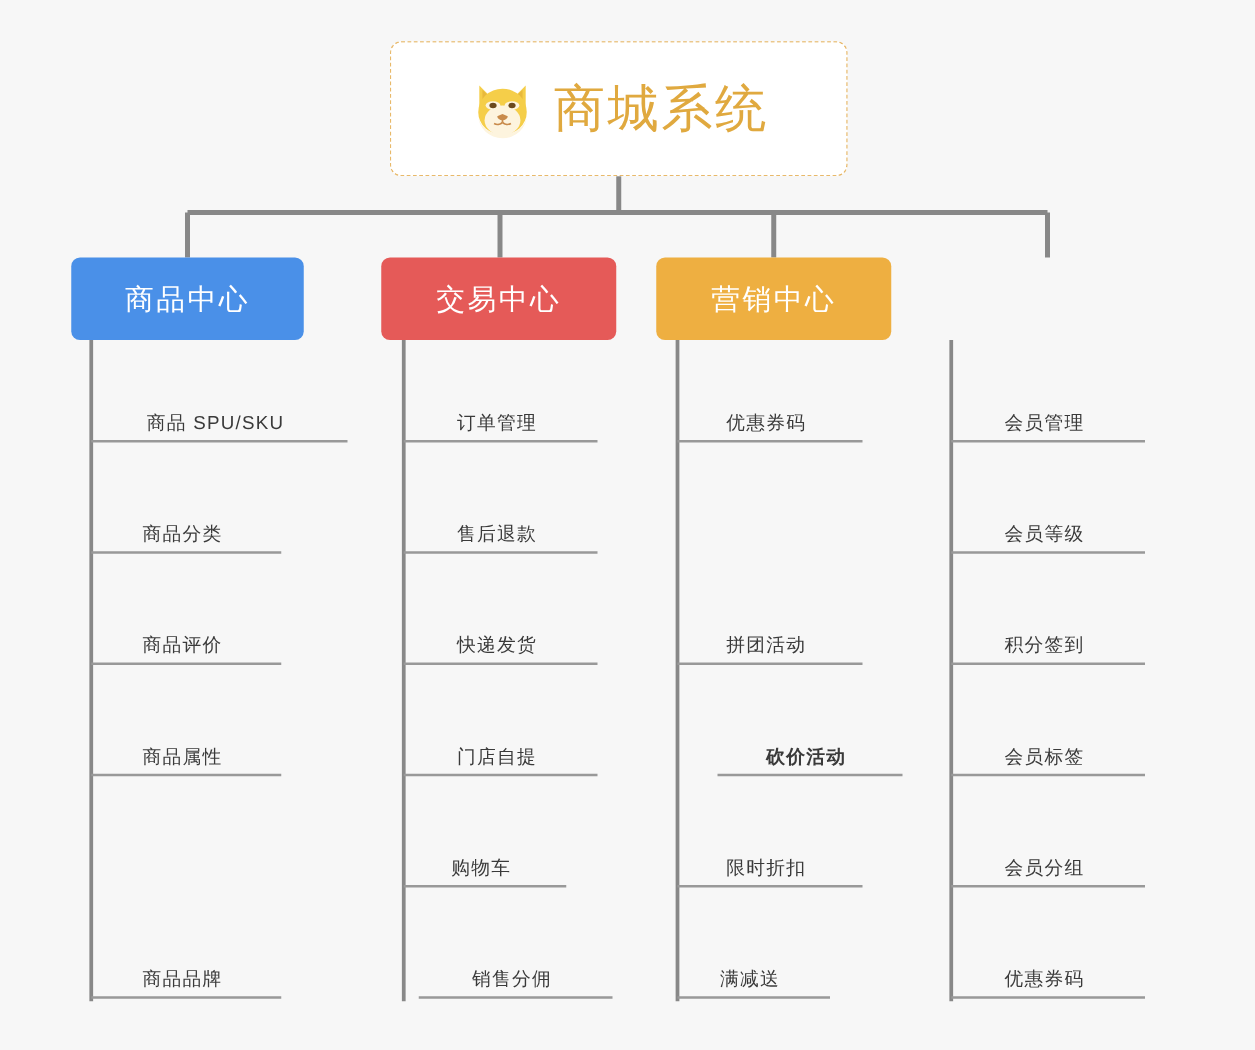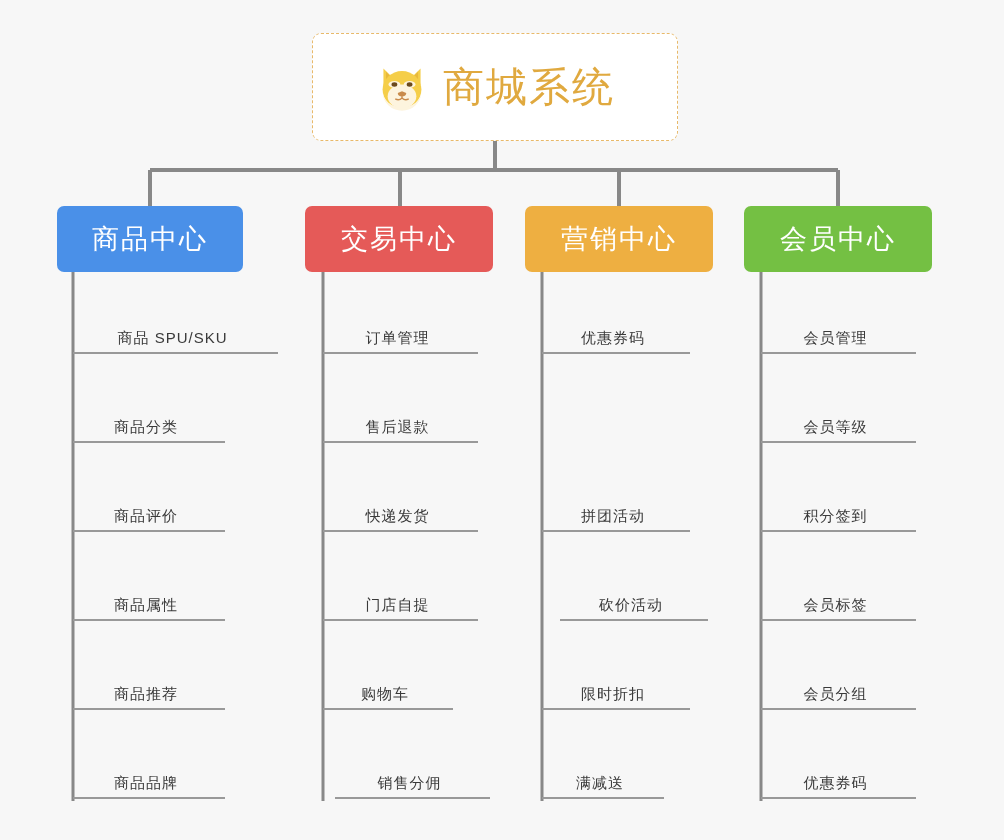--- a/index.html
+++ b/index.html
@@ -65,21 +65,21 @@
   
   .cat-box {
     position: absolute;
     box-sizing: border-box;
     height: 66px;
     border-radius: 7px;
     display: flex;
     align-items: center;
     justify-content: center;
     color: #ffffff;
-    font-size: 27px;
+    font-size: 23px;
     letter-spacing: 2px;
     white-space: nowrap;
   }
 
   
   .leaf {
     position: absolute;
     box-sizing: border-box;
     height: 44px;
     display: flex;
@@ -138,35 +138,33 @@
       <path d="M32 45 a6 5 0 0 0 8 1" stroke="#c98b4b" stroke-width="1.6" fill="none"></path>
     </svg>
     <span class="root-title">商城系统</span>
   </div>
 
 <div class="cat-box" style="left: 57px; top: 206px; width: 186px; background: rgb(74, 144, 232);">商品中心</div>
     <div class="leaf" style="left: 73px; width: 205px; top: 310px;">商品 SPU/SKU</div>
     <div class="leaf" style="left: 73px; width: 152px; top: 399px;">商品分类</div>
     <div class="leaf" style="left: 73px; width: 152px; top: 488px;">商品评价</div>
     <div class="leaf" style="left: 73px; width: 152px; top: 577px;">商品属性</div>
-    <div class="leaf" style="left: 73px; width: 152px; top: 666px;">商品推荐</div>
     <div class="leaf" style="left: 73px; width: 152px; top: 755px;">商品品牌</div>
     <div class="cat-box" style="left: 305px; top: 206px; width: 188px; background: rgb(229, 90, 88);">交易中心</div>
     <div class="leaf" style="left: 323px; width: 155px; top: 310px;">订单管理</div>
     <div class="leaf" style="left: 323px; width: 155px; top: 488px;">快递发货</div>
     <div class="leaf" style="left: 323px; width: 155px; top: 399px;">售后退款</div>
     <div class="leaf" style="left: 323px; width: 155px; top: 577px;">门店自提</div>
     <div class="leaf" style="left: 323px; width: 130px; top: 666px;">购物车</div>
     <div class="leaf" style="left: 323px; width: 155px; top: 755px; margin-left: 12px;">销售分佣</div>
     <div class="cat-box" style="left: 525px; top: 206px; width: 188px; background: rgb(238, 175, 65);">营销中心</div>
     <div class="leaf" style="left: 542px; width: 148px; top: 310px;">优惠券码</div>
     <div class="leaf" style="left: 542px; width: 148px; top: 488px;">拼团活动</div>
-    <div class="leaf" style="left: 560px; width: 148px; top: 577px;">砍价活动</div>
+    <div class="leaf" style="left: 574px; width: 148px; top: 577px; font-weight: bold;">砍价活动</div>
     <div class="leaf" style="left: 542px; width: 148px; top: 666px;">限时折扣</div>
     <div class="leaf" style="left: 542px; width: 122px; top: 755px;">满减送</div>
-    <div class="cat-box" style="left: 744px; top: 206px; width: 188px; background: rgb(116, 192, 67);">会员中心</div>
     <div class="leaf" style="left: 761px; width: 155px; top: 310px;">会员管理</div>
     <div class="leaf" style="left: 761px; width: 155px; top: 399px;">会员等级</div>
     <div class="leaf" style="left: 761px; width: 155px; top: 488px;">积分签到</div>
     <div class="leaf" style="left: 761px; width: 155px; top: 577px;">会员标签</div>
     <div class="leaf" style="left: 761px; width: 155px; top: 666px;">会员分组</div>
     <div class="leaf" style="left: 761px; width: 155px; top: 755px;">优惠券码</div>
   </div>
 
 </body></html>

